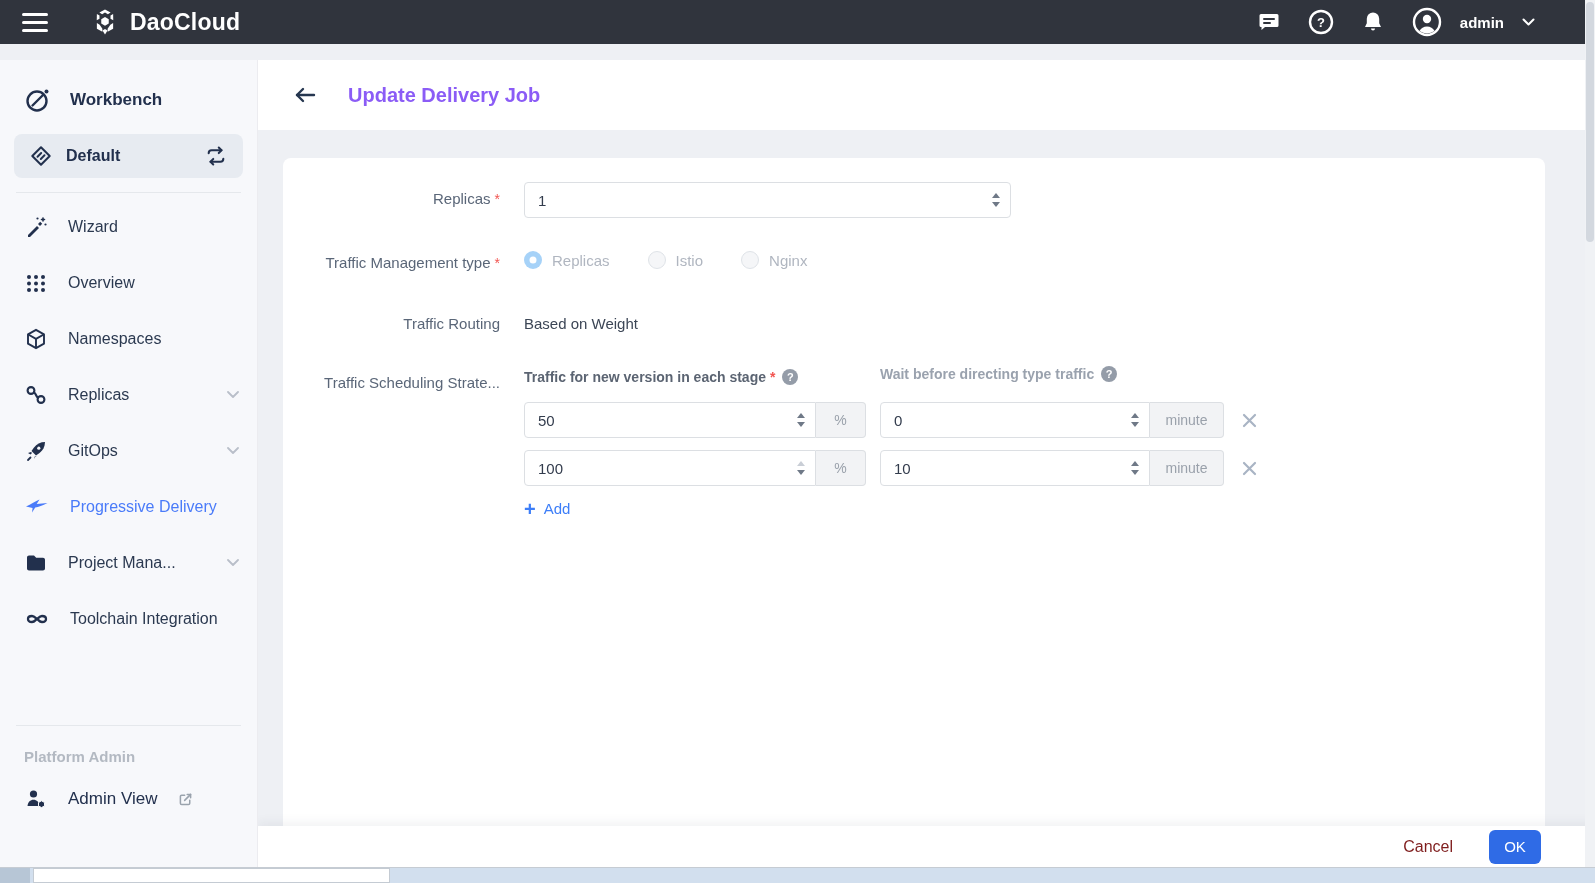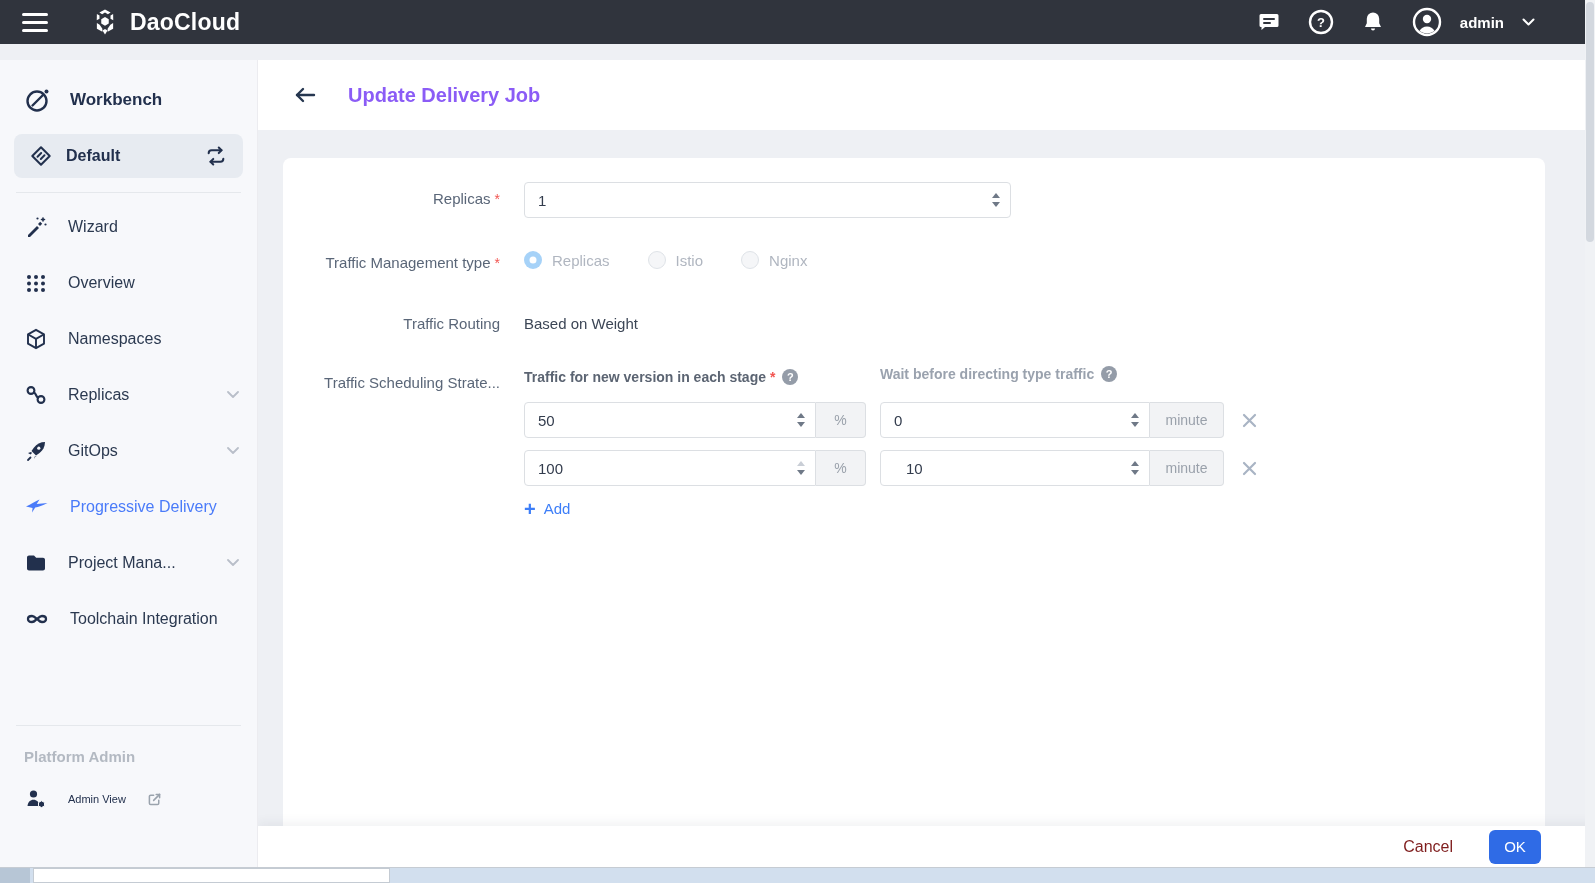--- a/index.html
+++ b/index.html
@@ -36,21 +36,21 @@
   }
   .ws-label { font-size:16px; font-weight:600; color:#22304d; flex:1; }
   .sb-divider { height:1px; background:#e5e8ec; margin:14px 16px 0 16px; }
   .sb-menu { margin-top:6px; }
   .sb-item { height:56px; display:flex; align-items:center; padding:0 18px 0 24px; gap:20px; cursor:pointer; }
   .sb-item .sb-text { font-size:16px; color:#2b3950; flex:1; white-space:nowrap; overflow:hidden; }
   .sb-item.active .sb-text { color:#4a7bf9; }
   .sb-bottom { position:absolute; left:0; right:0; bottom:40px; }
   .section-label { font-size:15px; font-weight:600; color:#b3b9c2; padding:22px 0 6px 24px; }
   .admin-row { height:56px; display:flex; align-items:center; padding:0 24px; gap:20px; cursor:pointer; }
-  .admin-text { font-size:11px; color:#22304d; }
+  .admin-text { font-size:17px; color:#22304d; }
   
   .main { position:absolute; left:258px; top:60px; right:0; bottom:16px; }
   .page-header {
     height:70px; background:#fff; display:flex; align-items:center; gap:30px; padding-left:34px;
   }
   .page-title { font-size:20px; font-weight:600; color:#8b5cf6; }
   .back-btn { width:26px; height:26px; display:flex; align-items:center; justify-content:center; cursor:pointer; }
   .content { position:absolute; top:70px; left:0; right:0; bottom:41px; background:#eef0f4; overflow:hidden; }
   .card { position:absolute; left:25px; top:28px; width:1262px; bottom:-8px; background:#fff; border-radius:8px 8px 0 0; }
   
@@ -414,21 +414,21 @@
       <div class="stage-row" style="top:292px;">
         <div class="numbox joined" style="width:292px; height:36px;">
           <input value="100" style="">
           <div class="spin">
             <span class="tri-up dis"></span>
             <span class="tri-down"></span>
           </div>
         </div>
         <div class="addon" style="width:50px; height:36px;">%</div>
         <div style="width:14px;"></div>
-        <div class="numbox joined" style="width:270px; height:36px;padding-left:12px;">
+        <div class="numbox joined" style="width:270px; height:36px;">
           <input value="10" style="">
           <div class="spin">
             <span class="tri-up"></span>
             <span class="tri-down"></span>
           </div>
         </div>
         <div class="addon" style="width:74px; height:36px;">minute</div>
         <span class="xdel">
           <svg width="15" height="15" viewBox="0 0 15 15" stroke="#a9b4c4" stroke-width="2.2" stroke-linecap="round">
               <path d="M2 2l11 11M13 2L2 13"></path>

